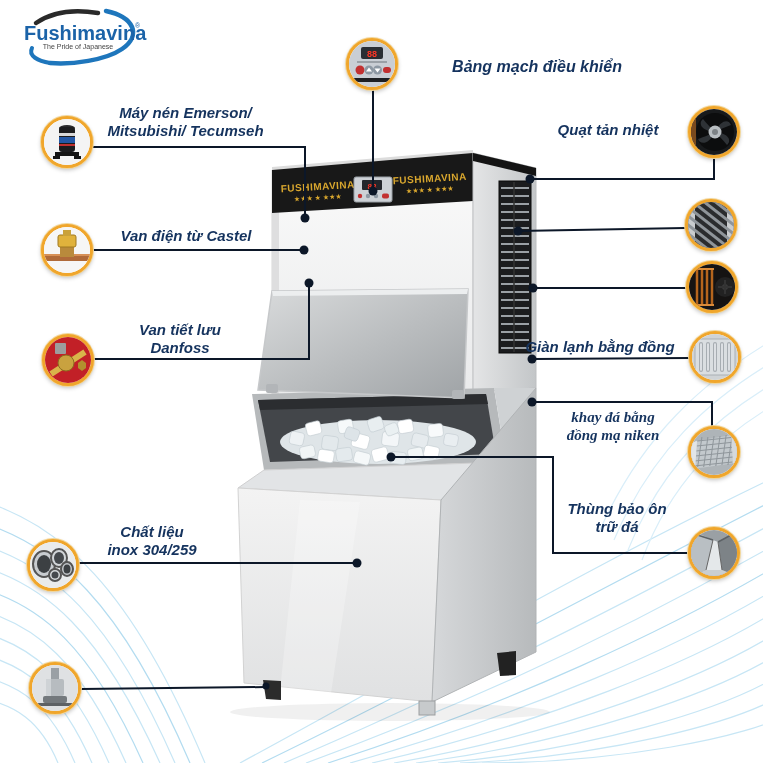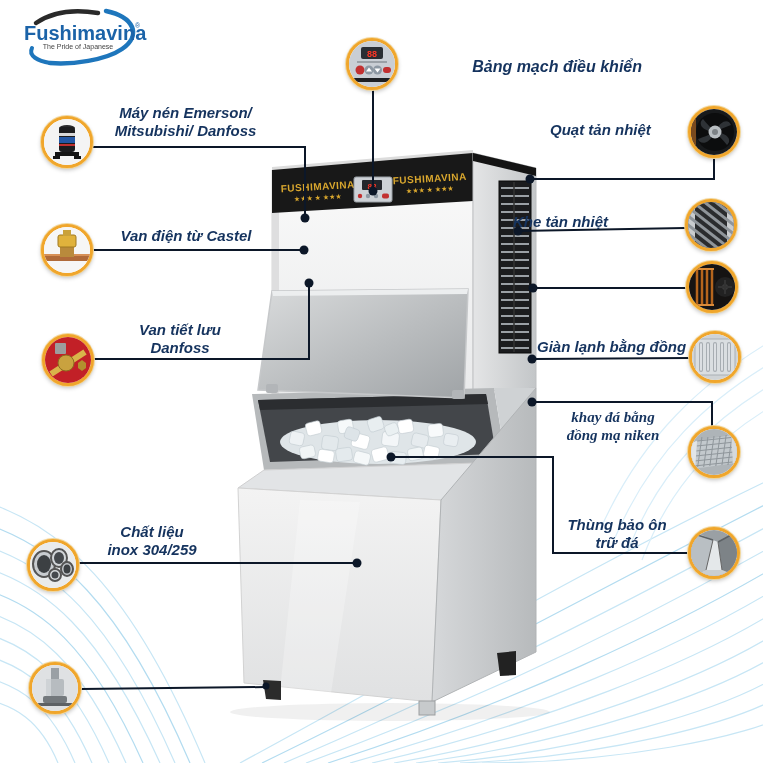--- a/index.html
+++ b/index.html
@@ -6,22 +6,22 @@
   #stage{
     position:relative;width:763px;height:763px;background:#ffffff;overflow:hidden;
     font-family:"Liberation Sans",sans-serif;
   }
   .layer{position:absolute;left:0;top:0;}
   .callout-label{
     position:absolute;color:#15335e;font-weight:bold;font-style:italic;
     font-size:15px;line-height:18px;white-space:pre-line;
   }
   .t-center{text-align:center;}
-  .t-right{text-align:left;margin-left:17px;}
-  .t-left{text-align:right;}
+  .t-right{text-align:center;}
+  .t-left{text-align:center;}
   .callout-circle{
     position:absolute;width:46px;height:46px;border-radius:50%;
     border:3px solid #f0a62c;background:#fff;overflow:hidden;
     box-shadow:0 0 0 1px #f3d79a, 0 2px 4px rgba(0,0,0,.25);
   }
   .callout-circle svg{display:block;}
   #logo{position:absolute;left:10px;top:2px;width:140px;height:72px;}
 </style>
 </head>
 <body>
@@ -217,32 +217,31 @@
     <path d="M96,9 C124,15 132,33 112,47 C96,58 62,63 40,61" fill="none" stroke="#1e76bc" stroke-width="4.5" stroke-linecap="round"></path>
     <path d="M40,61 C28,59 18,54 22,46" fill="none" stroke="#1e76bc" stroke-width="4" stroke-linecap="round"></path>
     <path d="M26,21 C42,10 64,7 88,11" fill="none" stroke="#2a2a2a" stroke-width="4.5" stroke-linecap="round"></path>
     <text x="14" y="38" font-size="20" font-weight="bold" fill="#1b63a8">Fushimavina</text>
     <text x="125" y="26" font-size="7" fill="#1b63a8">®</text>
     <text x="68" y="47" font-size="7" fill="#444" text-anchor="middle">The Pride of Japanese</text>
   </svg>
 
   <div class="callout-label t-left" style="left:432px;top:58px;width:210px;font-size:16px;">Bảng mạch điều khiển</div>
   <div class="callout-label t-center" style="left:103px;top:104px;width:165px;">Máy nén Emerson/
-Mitsubishi/ Danfoss</div>
+Mitsubishi/ Tecumseh</div>
   <div class="callout-label t-center" style="left:96px;top:227px;width:180px;">Van điện từ Castel</div>
   <div class="callout-label t-center" style="left:100px;top:321px;width:160px;">Van tiết lưu
 Danfoss</div>
   <div class="callout-label t-center" style="left:72px;top:523px;width:160px;">Chất liệu
 inox 304/259</div>
   <div class="callout-label t-right" style="left:533px;top:121px;width:150px;">Quạt tản nhiệt</div>
-  <div class="callout-label t-right" style="left:496px;top:213px;width:150px;">Khe tản nhiệt</div>
   <div class="callout-label t-right" style="left:520px;top:338px;width:160px;">Giàn lạnh bằng đồng</div>
   <div class="callout-label t-center" style="left:532px;top:408px;width:162px;font-family:Liberation Serif, serif;">khay đá bằng
 đồng mạ niken</div>
-  <div class="callout-label t-center" style="left:537px;top:516px;width:160px;">Thùng bảo ôn
+  <div class="callout-label t-center" style="left:537px;top:500px;width:160px;">Thùng bảo ôn
 trữ đá</div>
 
   <div class="callout-circle" style="left:346px;top:38px;">
     <svg width="46" height="46">
       <rect width="46" height="46" fill="#c9ced4"></rect>
       <rect x="12" y="6" width="22" height="12" rx="2" fill="#2a2e33"></rect>
       <text x="23" y="15.5" font-size="9" font-weight="bold" fill="#ff3626" text-anchor="middle">88</text>
       <rect x="8" y="20" width="30" height="2" fill="#9aa0a6"></rect>
       <circle cx="11" cy="29" r="4.5" fill="#c23030"></circle>
       <circle cx="20" cy="29" r="4.5" fill="#8d98a3"></circle>

